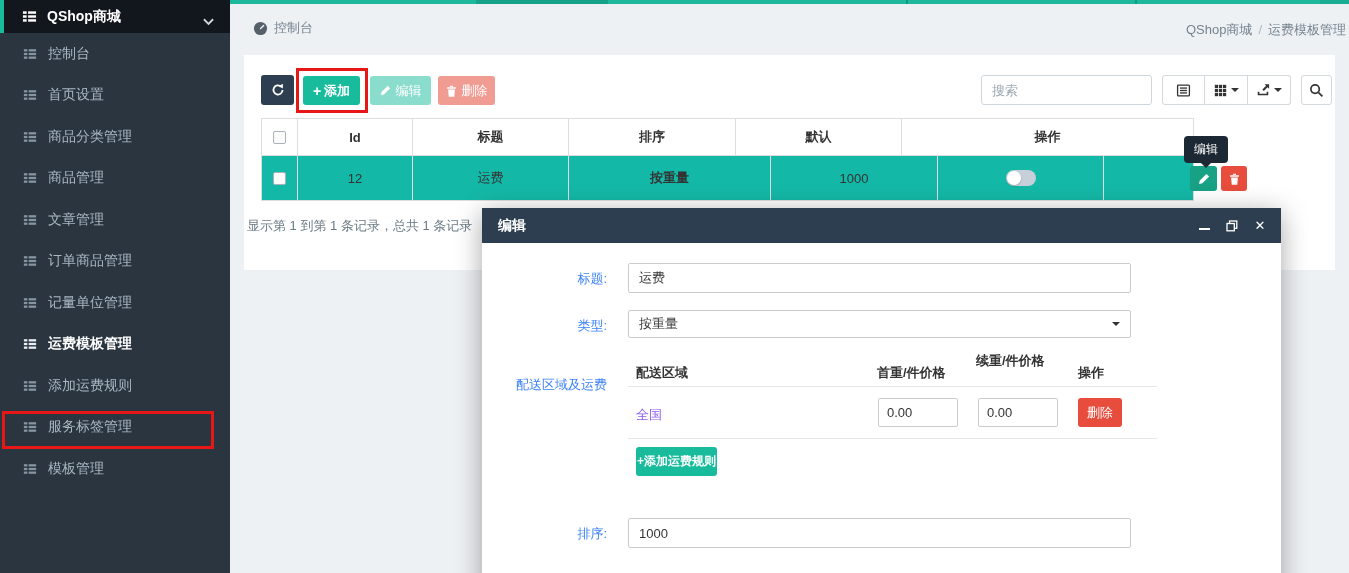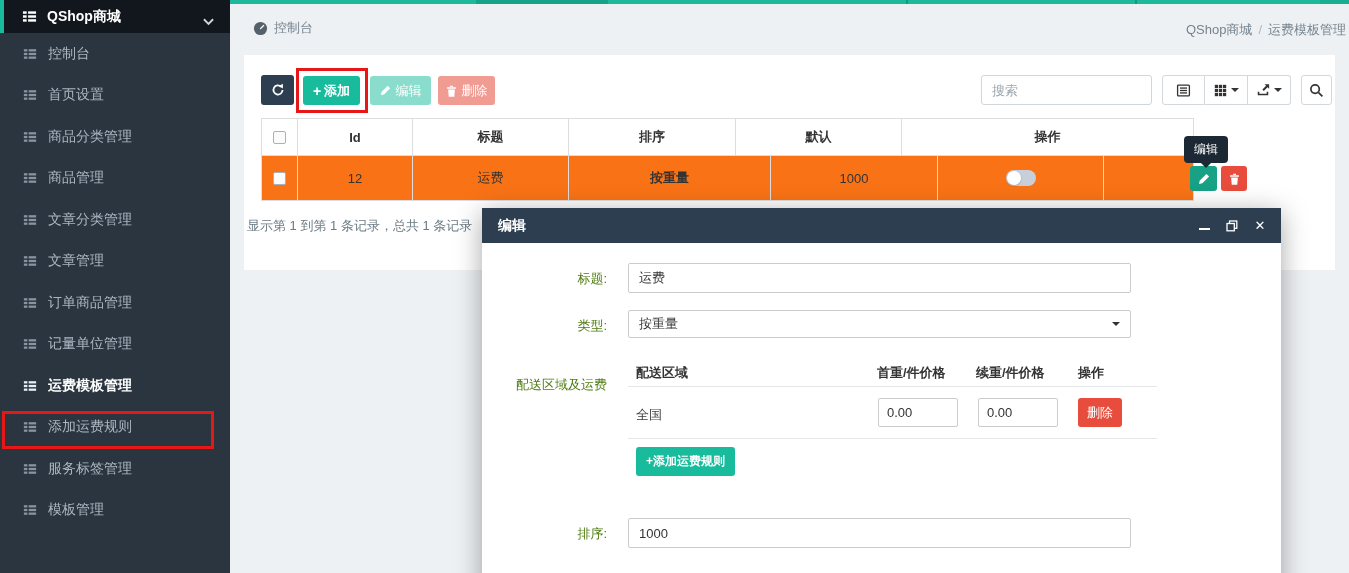--- a/index.html
+++ b/index.html
@@ -65,21 +65,21 @@
           border:1px solid #d2d8dc; border-radius:3px; display:flex; align-items:center;
           justify-content:center; cursor:pointer; }
 
   
   .tbl { position:absolute; left:261px; top:118px; width:933px; border:1px solid #ddd; }
   .tr { display:flex; }
   .th,.td { display:flex; align-items:center; justify-content:center; font-size:13px; color:#333;
             border-right:1px solid #ddd; }
   .th { height:37px; font-weight:bold; background:#fff; border-bottom:1px solid #ddd; }
   .td { height:44px; }
-  .tr-data { background:#f97316; }
+  .tr-data { background:#14b8a6; }
   .c0 { width:36px; } .c1 { width:115px; } .c2 { width:156px; } .c3 { width:202px; }
   .c4 { width:167px; } .c5 { width:166px; } .c6 { flex:1; border-right:none; }
   .cb { width:13px; height:13px; border:1px solid #aab2b9; border-radius:2px; background:#fbfbfb;
         cursor:pointer; }
   .cell-type { font-weight:bold; }
 
   .toggle { position:relative; width:30px; height:16px; background:#c7d0da; border-radius:8px; cursor:pointer; }
   .toggle .knob { position:absolute; left:1px; top:1px; width:14px; height:14px; background:#fff;
                   border-radius:50%; box-shadow:0 1px 2px rgba(0,0,0,.2); }
 
@@ -101,36 +101,36 @@
   
   .modal { position:absolute; left:482px; top:208px; width:799px; height:420px; background:#fff;
            box-shadow:0 5px 25px rgba(0,0,0,.35); z-index:40; }
   .m-header { position:relative; height:35px; background:#2c3e50; display:flex; align-items:center; }
   .m-title { color:#fff; font-size:14px; font-weight:bold; margin-left:16px; }
   .m-ctl { position:absolute; top:0; height:35px; display:flex; align-items:center; justify-content:center;
            width:22px; color:#fff; cursor:pointer; background:none; border:none; }
   .m-min { right:66px; } .m-max { right:38px; } .m-close { right:10px; font-size:13px; }
   .m-min .bar { width:11px; height:2px; background:#fff; margin-top:6px; }
 
-  .m-label { position:absolute; width:125px; text-align:right; font-size:13px; color:#4d7c0f; }
+  .m-label { position:absolute; width:125px; text-align:right; font-size:13px; color:#3b82f6; }
   .m-input { position:absolute; left:146px; width:503px; height:30px; border:1px solid #ccc;
              border-radius:2px; padding:0 10px; font-size:13px; color:#333; font-family:inherit; }
   .m-select { position:absolute; left:146px; top:102px; width:503px; height:28px; border:1px solid #ccc;
               border-radius:2px; display:flex; align-items:center; padding:0 10px; font-size:13px;
               color:#333; cursor:pointer; }
   .m-select .caret { position:absolute; right:10px; }
 
   .rt-head { position:absolute; font-size:13px; font-weight:bold; color:#333; }
   .rt-line { position:absolute; left:146px; width:529px; height:1px; background:#e4e7ea; }
-  .rt-area { position:absolute; left:154px; top:198px; font-size:13px; color:#404040; }
+  .rt-area { position:absolute; left:154px; top:198px; font-size:13px; color:#8b5cf6; }
   .rt-input { position:absolute; top:190px; width:80px; height:29px; border:1px solid #ccc;
               border-radius:2px; padding:0 8px; font-size:13px; color:#333; font-family:inherit; }
   .rt-del { position:absolute; left:596px; top:190px; width:44px; height:29px; background:#e74c3c;
             color:#fff; border:none; border-radius:3px; font-size:13px; cursor:pointer; font-family:inherit; }
-  .rt-add { position:absolute; left:154px; top:239px; height:29px; padding:0 10px; background:#18bc9c;
+  .rt-add { position:absolute; left:154px; top:239px; height:29px; padding:0 1px; background:#18bc9c;
             color:#fff; border:none; border-radius:3px; font-size:12px; font-weight:bold; cursor:pointer;
             font-family:inherit; }
 </style>
 </head>
 <body>
 
 <div id="app">
 
   <div class="sidebar">
     <div class="sb-header">
@@ -208,33 +208,20 @@
           <span class="ic">
             <svg width="14" height="14" viewBox="0 0 16 16" fill="currentColor">
               <rect x="1" y="2.5" width="4" height="2.6"></rect>
               <rect x="6.5" y="2.5" width="8.5" height="2.6"></rect>
               <rect x="1" y="6.7" width="4" height="2.6"></rect>
               <rect x="6.5" y="6.7" width="8.5" height="2.6"></rect>
               <rect x="1" y="10.9" width="4" height="2.6"></rect>
               <rect x="6.5" y="10.9" width="8.5" height="2.6"></rect>
             </svg>
           </span>
-          <span>文章分类管理</span>
-        </div>
-      <div class="sb-item">
-          <span class="ic">
-            <svg width="14" height="14" viewBox="0 0 16 16" fill="currentColor">
-              <rect x="1" y="2.5" width="4" height="2.6"></rect>
-              <rect x="6.5" y="2.5" width="8.5" height="2.6"></rect>
-              <rect x="1" y="6.7" width="4" height="2.6"></rect>
-              <rect x="6.5" y="6.7" width="8.5" height="2.6"></rect>
-              <rect x="1" y="10.9" width="4" height="2.6"></rect>
-              <rect x="6.5" y="10.9" width="8.5" height="2.6"></rect>
-            </svg>
-          </span>
           <span>文章管理</span>
         </div>
       <div class="sb-item">
           <span class="ic">
             <svg width="14" height="14" viewBox="0 0 16 16" fill="currentColor">
               <rect x="1" y="2.5" width="4" height="2.6"></rect>
               <rect x="6.5" y="2.5" width="8.5" height="2.6"></rect>
               <rect x="1" y="6.7" width="4" height="2.6"></rect>
               <rect x="6.5" y="6.7" width="8.5" height="2.6"></rect>
               <rect x="1" y="10.9" width="4" height="2.6"></rect>
@@ -488,21 +475,21 @@
 
     <div class="m-label" style="top:109px;">类型:</div>
     <div class="m-select">
       <span>按重量</span>
       <span class="caret"></span>
     </div>
 
     <div class="m-label" style="top:156px;margin-top:12px;">配送区域及运费</div>
     <div class="rt-head" style="left:154px; top:156px;">配送区域</div>
     <div class="rt-head" style="left:395px; top:156px;">首重/件价格</div>
-    <div class="rt-head" style="left:494px; top:156px;">续重/件价格</div>
+    <div class="rt-head" style="left:494px; top:144px;">续重/件价格</div>
     <div class="rt-head" style="left:596px; top:156px;">操作</div>
     <div class="rt-line" style="top:178px;"></div>
 
     <div class="rt-area">全国</div>
     <input class="rt-input" style="left: 396px;" value="0.00">
     <input class="rt-input" style="left: 496px;" value="0.00">
     <button class="rt-del">删除</button>
     <div class="rt-line" style="top:230px;"></div>
 
     <button class="rt-add">+添加运费规则</button>

